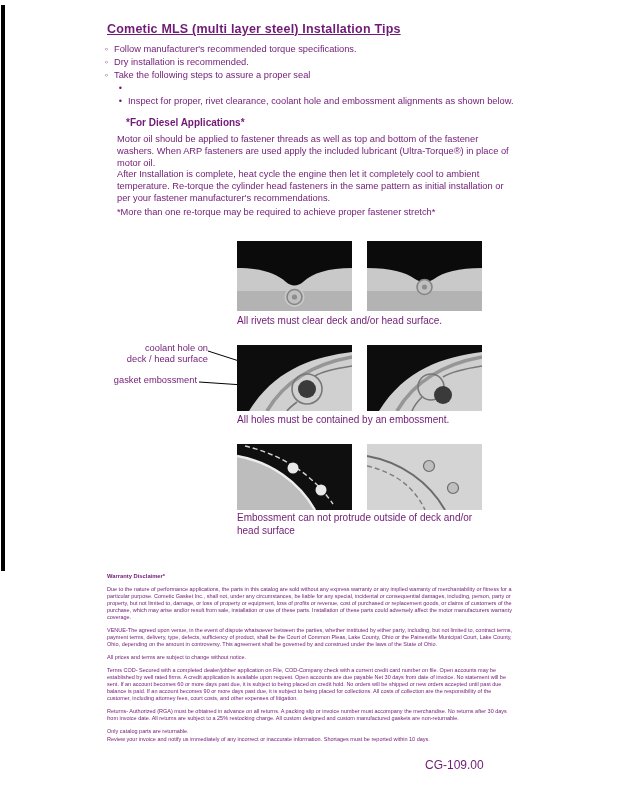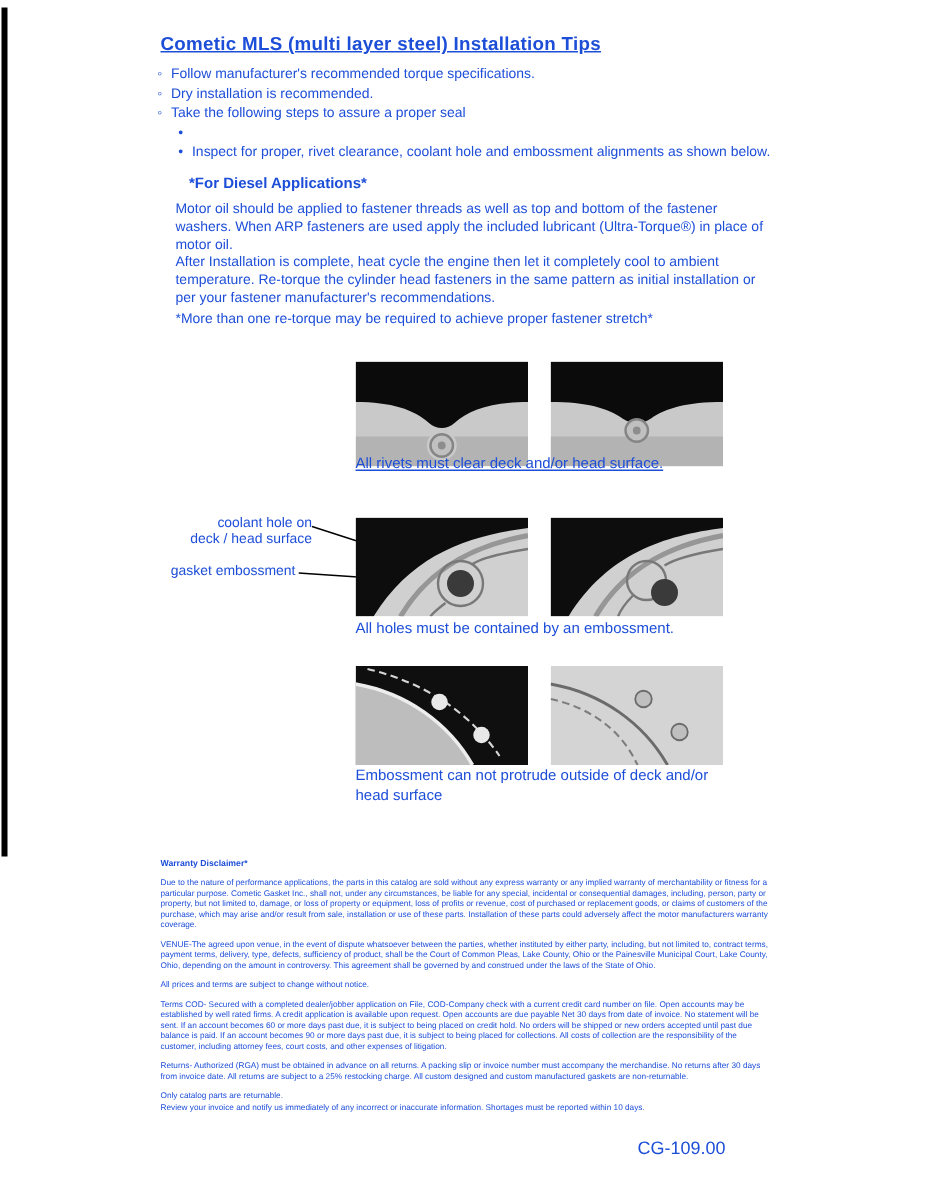--- a/index.html
+++ b/index.html
@@ -1,18 +1,18 @@
 <!DOCTYPE html>
 <html><head>
 <meta charset="utf-8">
 <style>
   html,body{margin:0;padding:0;background:#ffffff;}
   .page{
     position:relative;width:618px;height:792px;background:#ffffff;overflow:hidden;
-    font-family:"Liberation Sans", sans-serif;color:#1d4ed8;
+    font-family:"Liberation Sans", sans-serif;color:#701a75;
   }
   .vline{position:absolute;left:1px;top:5px;width:4px;height:566px;background:#000;}
   .title{
     position:absolute;left:107px;top:22px;font-size:12.5px;font-weight:bold;
     text-decoration:underline;letter-spacing:.2px;
   }
   .tips{position:absolute;left:103px;top:43px;width:420px;}
   .tip-row{display:flex;gap:4px;font-size:9.3px;line-height:13px;}
   .tip-row.sub{margin-left:14px;}
   .tip-marker{width:7px;flex:0 0 auto;text-align:center;}
@@ -84,21 +84,21 @@
   </div>
   <div class="dg-img" style="left:367px;top:241px;height:70px;">
     <svg viewBox="0 0 115 70" preserveAspectRatio="none">
       <rect width="115" height="70" fill="#c9c9c9"></rect>
       <rect y="50" width="115" height="20" fill="#b3b3b3"></rect>
       <path d="M0,0 H115 V27 C91,27 77,31 67,38 C61,42 54,42 48,38 C38,31 24,27 0,27 Z" fill="#0b0b0b"></path>
       <circle cx="57.5" cy="46" r="7.5" fill="#c0c0c0" stroke="#858585" stroke-width="1.6"></circle>
       <circle cx="57.5" cy="46" r="2.6" fill="#8d8d8d"></circle>
     </svg>
   </div>
-  <div class="dg-caption" style="left:237px;top:304px;width:270px;text-decoration:underline;">All rivets must clear deck and/or head surface.</div>
+  <div class="dg-caption" style="left:237px;top:315px;width:270px;">All rivets must clear deck and/or head surface.</div>
 
   <div class="dg-label" style="left:237px;top:330px;">RIGHT</div>
   <div class="dg-label" style="left:367px;top:330px;">WRONG</div>
 
   <div class="callout" style="left:96px;top:343px;">
     <div>coolant hole on</div>
     <div>deck / head surface</div>
   </div>
   <div class="callout" style="left:85px;top:375px;">gasket embossment</div>
 

